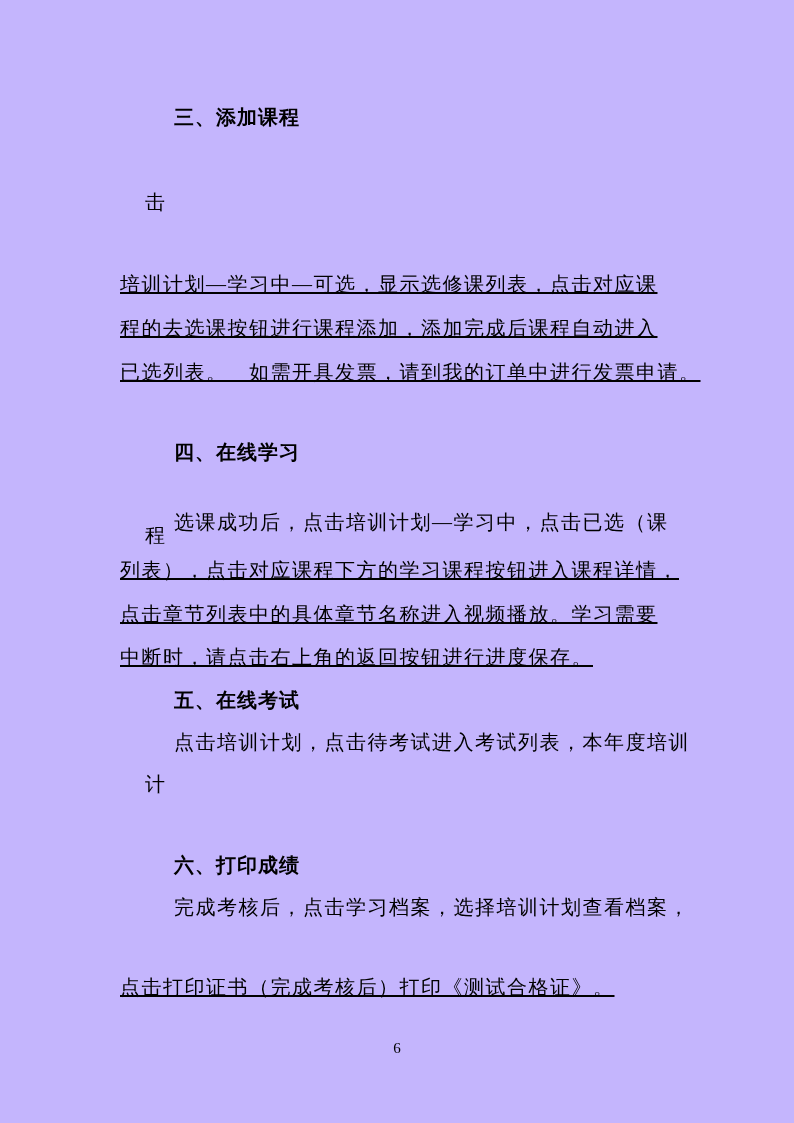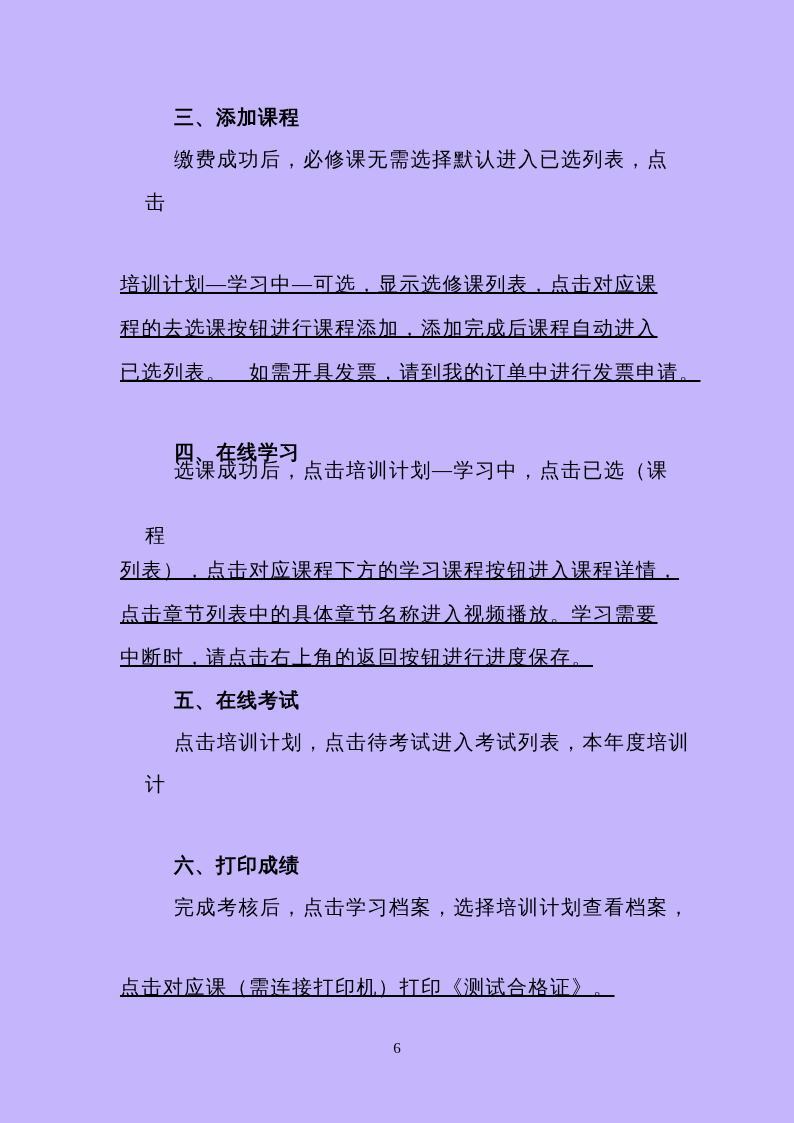--- a/index.html
+++ b/index.html
@@ -41,36 +41,35 @@
     line-height: 20px;
     color: #000000;
   }
 </style>
 </head>
 <body>
 
 <div class="page">
 
   <div class="line heading ind2" style="top:103px">三、添加课程</div>
-  <div class="line ind2" style="top:145px">缴费成功后，必修课无需选择默认进入已选列表，点</div>
   <div class="line ind1" style="top:188px">击</div>
   <div class="line ind0" style="top:270px">培训计划—学习中—可选，显示选修课列表，点击对应课</div>
   <div class="line ind0" style="top:358px">已选列表。　如需开具发票，请到我的订单中进行发票申请。</div>
   <div class="line ind0" style="top:314px">程的去选课按钮进行课程添加，添加完成后课程自动进入</div>
 
   <div class="line heading ind2" style="top:438px">四、在线学习</div>
-  <div class="line ind2" style="top:456px">选课成功后，点击培训计划—学习中，点击已选（课</div>
+  <div class="line ind2" style="top:508px">选课成功后，点击培训计划—学习中，点击已选（课</div>
   <div class="line ind1" style="top:521px">程</div>
   <div class="line ind0" style="top:556px">列表），点击对应课程下方的学习课程按钮进入课程详情，</div>
   <div class="line ind0" style="top:600px">点击章节列表中的具体章节名称进入视频播放。学习需要</div>
   <div class="line ind0" style="top:643px">中断时，请点击右上角的返回按钮进行进度保存。</div>
 
   <div class="line heading ind2" style="top:686px">五、在线考试</div>
   <div class="line ind2" style="top:728px">点击培训计划，点击待考试进入考试列表，本年度培训</div>
   <div class="line ind1" style="top:770px">计</div>
 
   <div class="line heading ind2" style="top:851px">六、打印成绩</div>
   <div class="line ind2" style="top:893px">完成考核后，点击学习档案，选择培训计划查看档案，</div>
-  <div class="line ind0" style="top:973px">点击对应课（需连接打印机）打印《测试合格证》。</div>
+  <div class="line ind0" style="top:973px">点击打印证书（完成考核后）打印《测试合格证》。</div>
 
   <div class="page-number">6</div>
 
 </div>
 
 </body></html>

